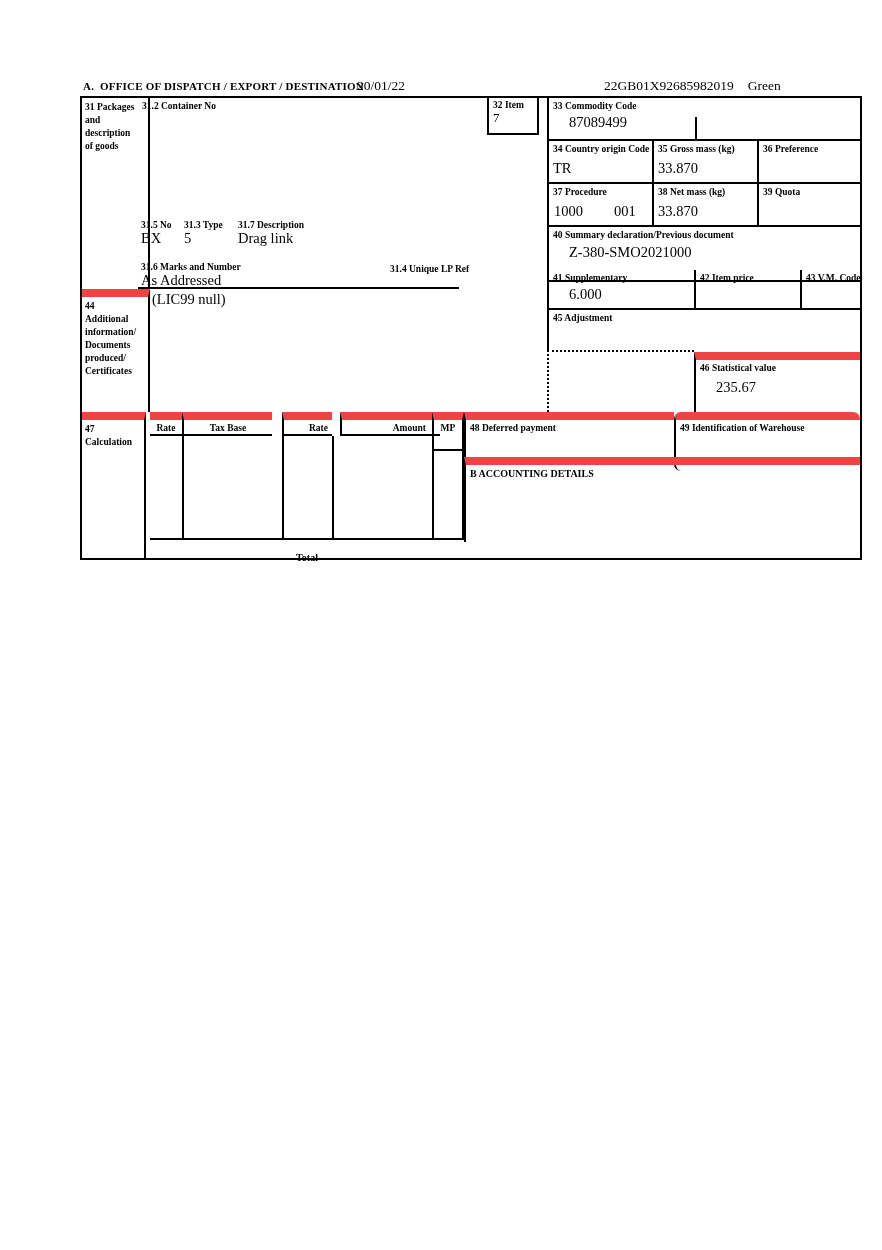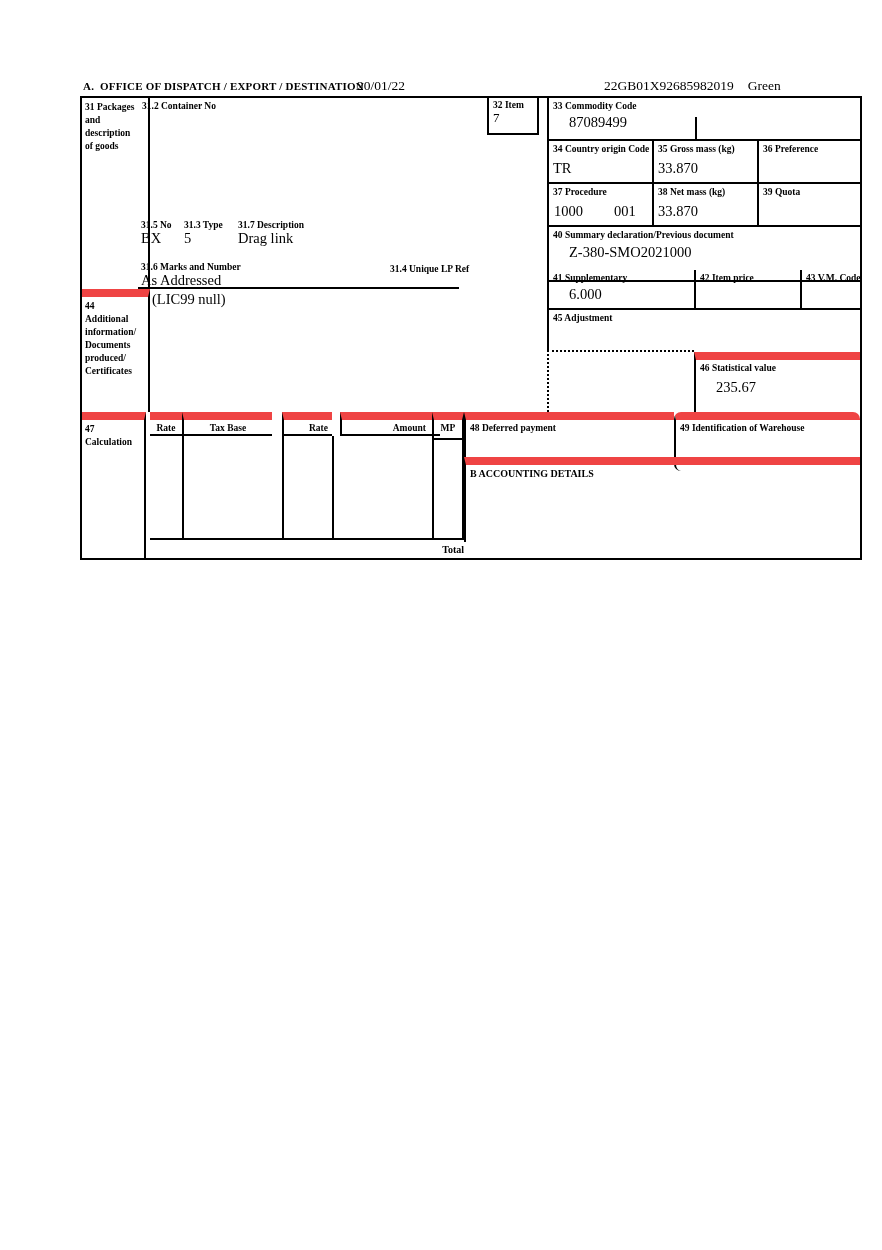--- a/index.html
+++ b/index.html
@@ -32,21 +32,21 @@
   .val { position:absolute; font-size:14.5px; line-height:1; white-space:nowrap; }
   .side-lbl div { font-weight:bold; font-size:9.5px; line-height:13px; }
   .side-lbl { padding:3px 2px 0 3px; }
 
   .tick { position:absolute; width:2px; background:#000; }
 
   .th { text-align:center; }
   .th .lbl { padding:3px 0 0 0; }
   .th-right .lbl { text-align:right; padding-right:4px; }
   .th-amount .lbl { text-align:right; padding-right:14px; }
-  .total-row { text-align:right; font-weight:bold; font-size:10px; padding-top:4px; }
+  .total-row { text-align:center; font-weight:bold; font-size:10px; padding-top:12px; }
 </style>
 </head>
 <body>
 
 <div class="page">
 
   <div class="hdr-label">A.&nbsp; OFFICE OF DISPATCH / EXPORT / DESTINATION</div>
   <div class="hdr-date">20/01/22</div>
   <div class="hdr-ref">
     <span>22GB01X92685982019</span><span class="routing">Green</span>
@@ -158,21 +158,21 @@
     </div>
     <div class="cell bl bt bb th" style="left:100px;top:314px;width:90px;height:24px;">
       <div class="lbl">Tax Base</div>
     </div>
     <div class="cell bl bt bb th-right" style="left:200px;top:314px;width:50px;height:24px;">
       <div class="lbl">Rate</div>
     </div>
     <div class="cell bl bt bb th-amount" style="left:250px;top:314px;width:100px;height:24px;margin-left:8px;">
       <div class="lbl">Amount</div>
     </div>
-    <div class="cell bl bt bb br th" style="left:350px;top:314px;width:32px;height:28px;">
+    <div class="cell bl bt bb br th" style="left:350px;top:314px;width:32px;height:39px;">
       <div class="lbl">MP</div>
     </div>
 
     <div class="cell bb" style="left:68px;top:338px;width:32px;height:104px;"></div>
     <div class="cell bl bb" style="left:100px;top:338px;width:100px;height:104px;"></div>
     <div class="cell bl bb" style="left:200px;top:338px;width:50px;height:104px;"></div>
     <div class="cell bl bb" style="left:250px;top:338px;width:100px;height:104px;"></div>
     <div class="cell bl bb br" style="left:350px;top:338px;width:32px;height:104px;"></div>
 
     <div class="cell total-row" style="left:68px;top:442px;width:314px;height:18px;">

